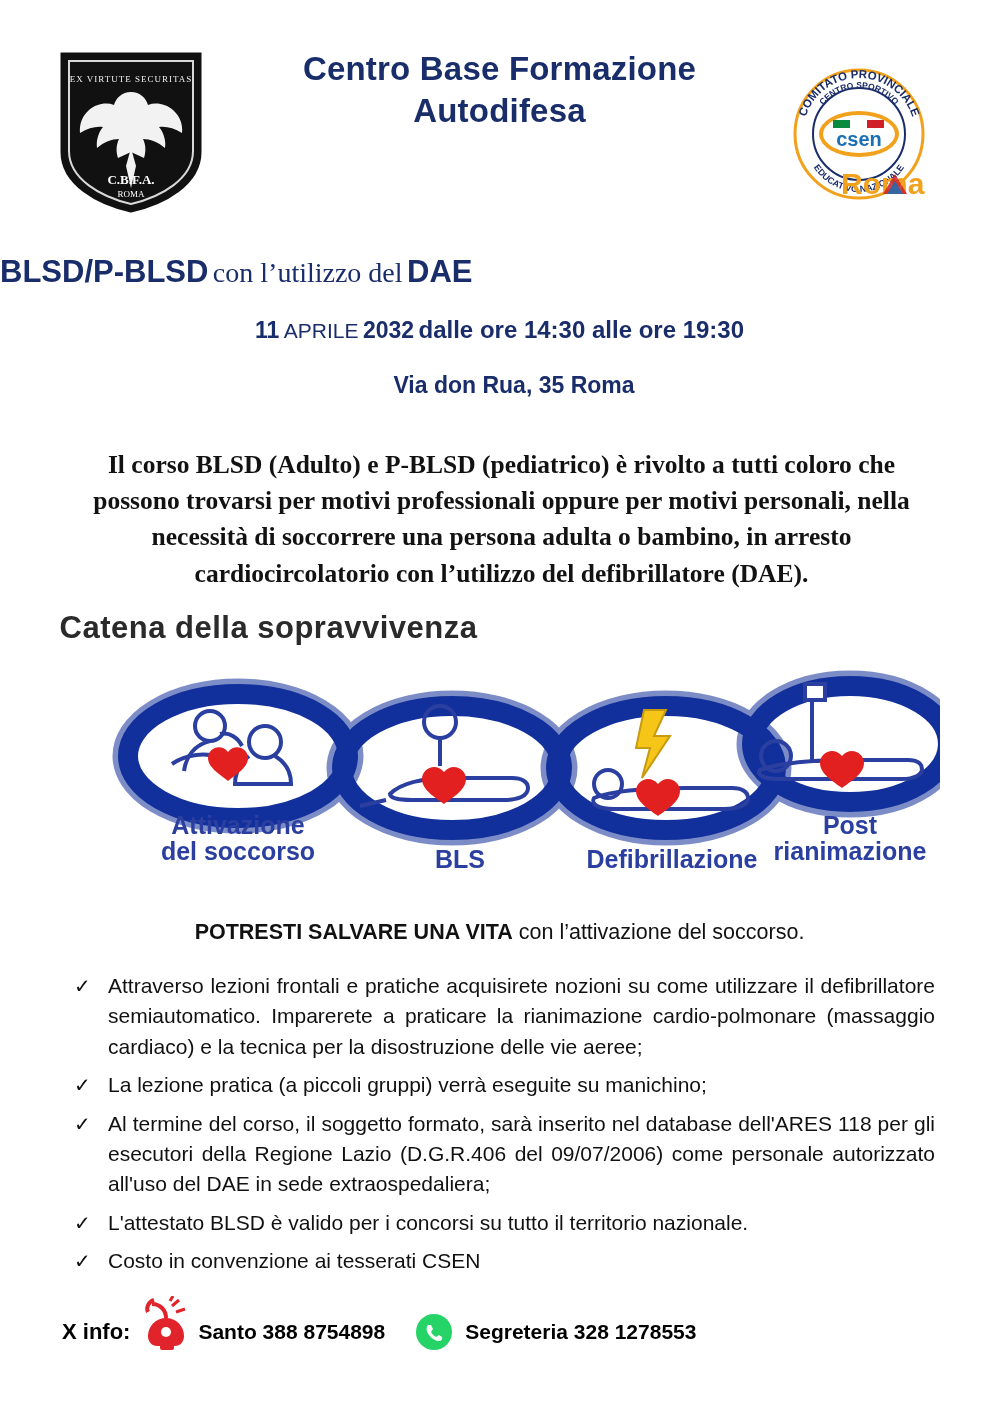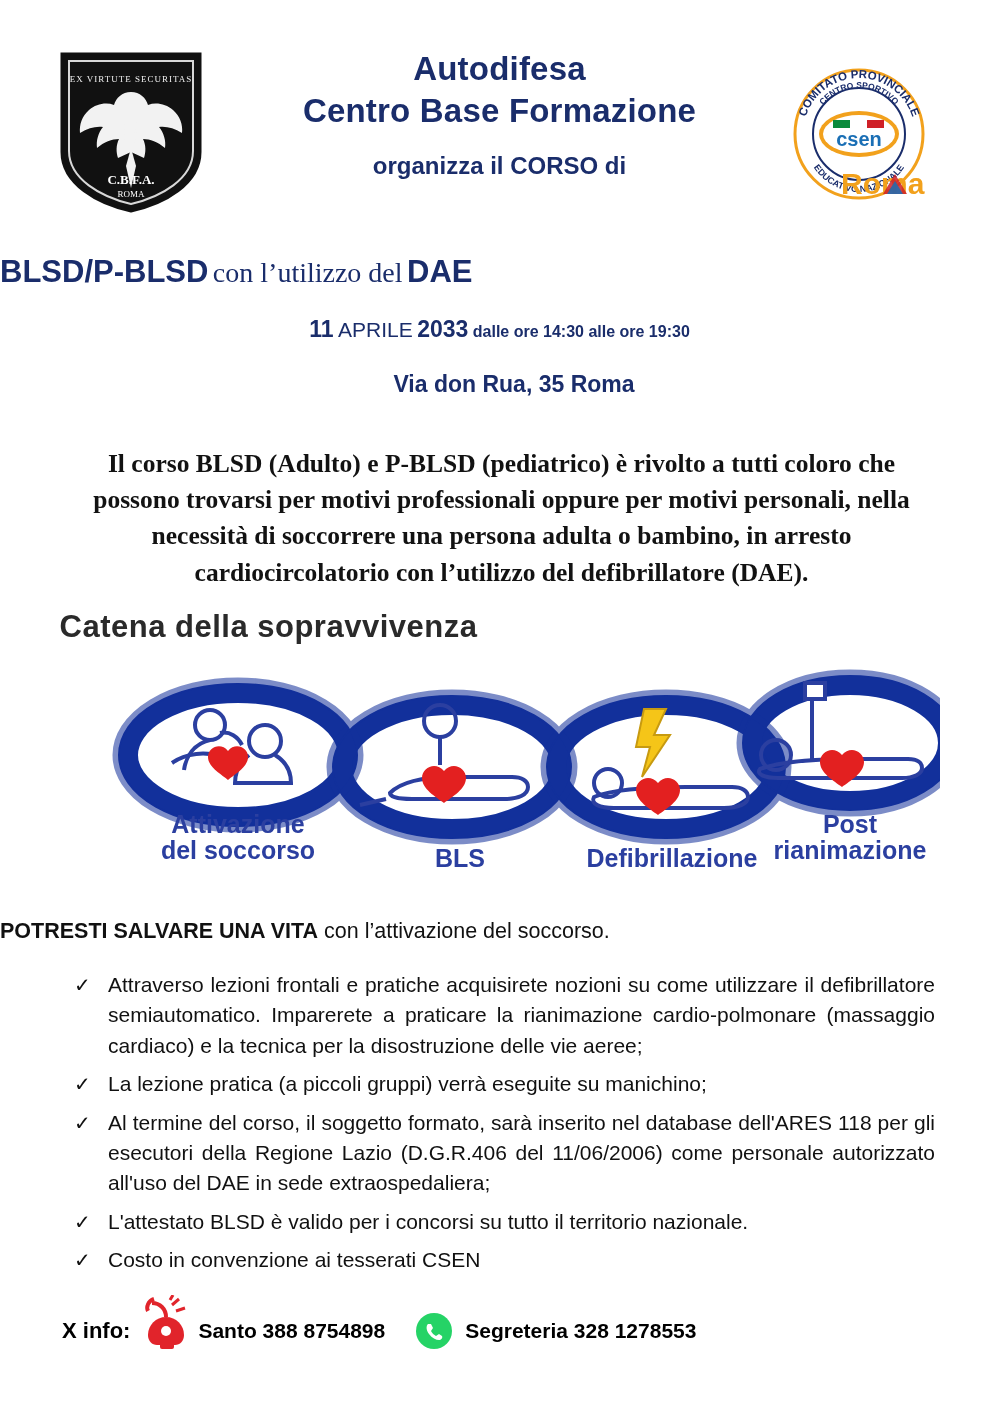--- a/index.html
+++ b/index.html
@@ -74,21 +74,21 @@
 
   .date-line {
     text-align: center;
     margin-top: 26px;
     color: #1a2d6b;
     font-weight: bold;
   }
   .date-line .d-num { font-size: 23px; }
   .date-line .d-month { font-size: 21px; font-weight: normal; }
   .date-line .d-year { font-size: 23px; }
-  .date-line .d-time { font-size: 16px; }
+  .date-line .d-time { font-size: 24px; }
 
   .place-line {
     text-align: center;
     margin-top: 28px;
     color: #1a2d6b;
     font-weight: bold;
     font-size: 23px;
     padding-left: 29px;
   }
 
@@ -120,20 +120,21 @@
   .chain-svg {
     position: absolute;
     left: 0;
     top: 34px;
     width: 880px;
     height: 265px;
   }
 
   
   .callout {
+    text-align: center;
     margin-top: 10px;
     font-size: 21.5px;
     color: #111;
   }
   .callout b { font-weight: bold; }
 
   
   .bullets {
     margin: 26px 64px 0 74px;
   }
@@ -243,37 +244,36 @@
       </g>
       <text x="88" y="84" text-anchor="middle" fill="#1a6fb5" font-family="Liberation Sans, sans-serif" font-size="20" font-weight="bold">csen</text>
       <text x="70" y="132" fill="#f2a11c" font-family="Liberation Sans, sans-serif" font-size="30" font-weight="bold">Roma</text>
       <path d="M112 132 l12 -20 l12 20 z" fill="#cf2027" opacity="0.85"></path>
       <path d="M116 132 l8 -13 l8 13 z" fill="#1a6fb5" opacity="0.85"></path>
     </svg>
   </div>
 
   <div class="title-block">
     <div class="title-1">
+      <div>Centro Base Formazione</div>
       <div>Autodifesa</div>
-      <div>Centro Base Formazione</div>
     </div>
-    <div class="title-2">organizza il CORSO di</div>
   </div>
 </div>
 
 <div class="course-line">
   <span class="bold-sans">BLSD/P-BLSD</span>
   <span class="serif-mid">con l’utilizzo del</span>
   <span class="bold-sans">DAE</span>
 </div>
 
 <div class="date-line">
   <span class="d-num">11</span>
   <span class="d-month">APRILE</span>
-  <span class="d-year">2033</span>
+  <span class="d-year">2032</span>
   <span class="d-time">dalle ore 14:30 alle ore 19:30</span>
 </div>
 
 <div class="place-line">Via don Rua, 35 Roma</div>
 
 <div class="description">Il corso BLSD (Adulto) e P-BLSD (pediatrico) è rivolto a tutti coloro che possono trovarsi per motivi professionali oppure per motivi personali, nella necessità di soccorrere una persona adulta o bambino, in arresto cardiocircolatorio con l’utilizzo del defibrillatore (DAE).</div>
 
 <div class="chain-wrap">
   <div class="chain-title">Catena della sopravvivenza</div>
   <svg class="chain-svg" viewBox="0 0 880 265">
@@ -346,21 +346,21 @@
   <div class="bullet">
     <span class="tick">✓</span>
     <span class="btext">Attraverso lezioni frontali e pratiche acquisirete nozioni su come utilizzare il defibrillatore semiautomatico. Imparerete a praticare la rianimazione cardio-polmonare (massaggio cardiaco) e la tecnica per la disostruzione delle vie aeree;</span>
   </div>
   <div class="bullet nojust">
     <span class="tick">✓</span>
     <span class="btext">La lezione pratica (a piccoli gruppi) verrà eseguite su manichino;</span>
   </div>
   <div class="bullet">
     <span class="tick">✓</span>
-    <span class="btext">Al termine del corso, il soggetto formato, sarà inserito nel database dell'ARES 118 per gli esecutori della Regione Lazio (D.G.R.406 del 11/06/2006) come personale autorizzato all'uso del DAE in sede extraospedaliera;</span>
+    <span class="btext">Al termine del corso, il soggetto formato, sarà inserito nel database dell'ARES 118 per gli esecutori della Regione Lazio (D.G.R.406 del 09/07/2006) come personale autorizzato all'uso del DAE in sede extraospedaliera;</span>
   </div>
   <div class="bullet nojust">
     <span class="tick">✓</span>
     <span class="btext">L'attestato BLSD è valido per i concorsi su tutto il territorio nazionale.</span>
   </div>
   <div class="bullet nojust">
     <span class="tick">✓</span>
     <span class="btext">Costo in convenzione ai tesserati  CSEN</span>
   </div>
 </div>

